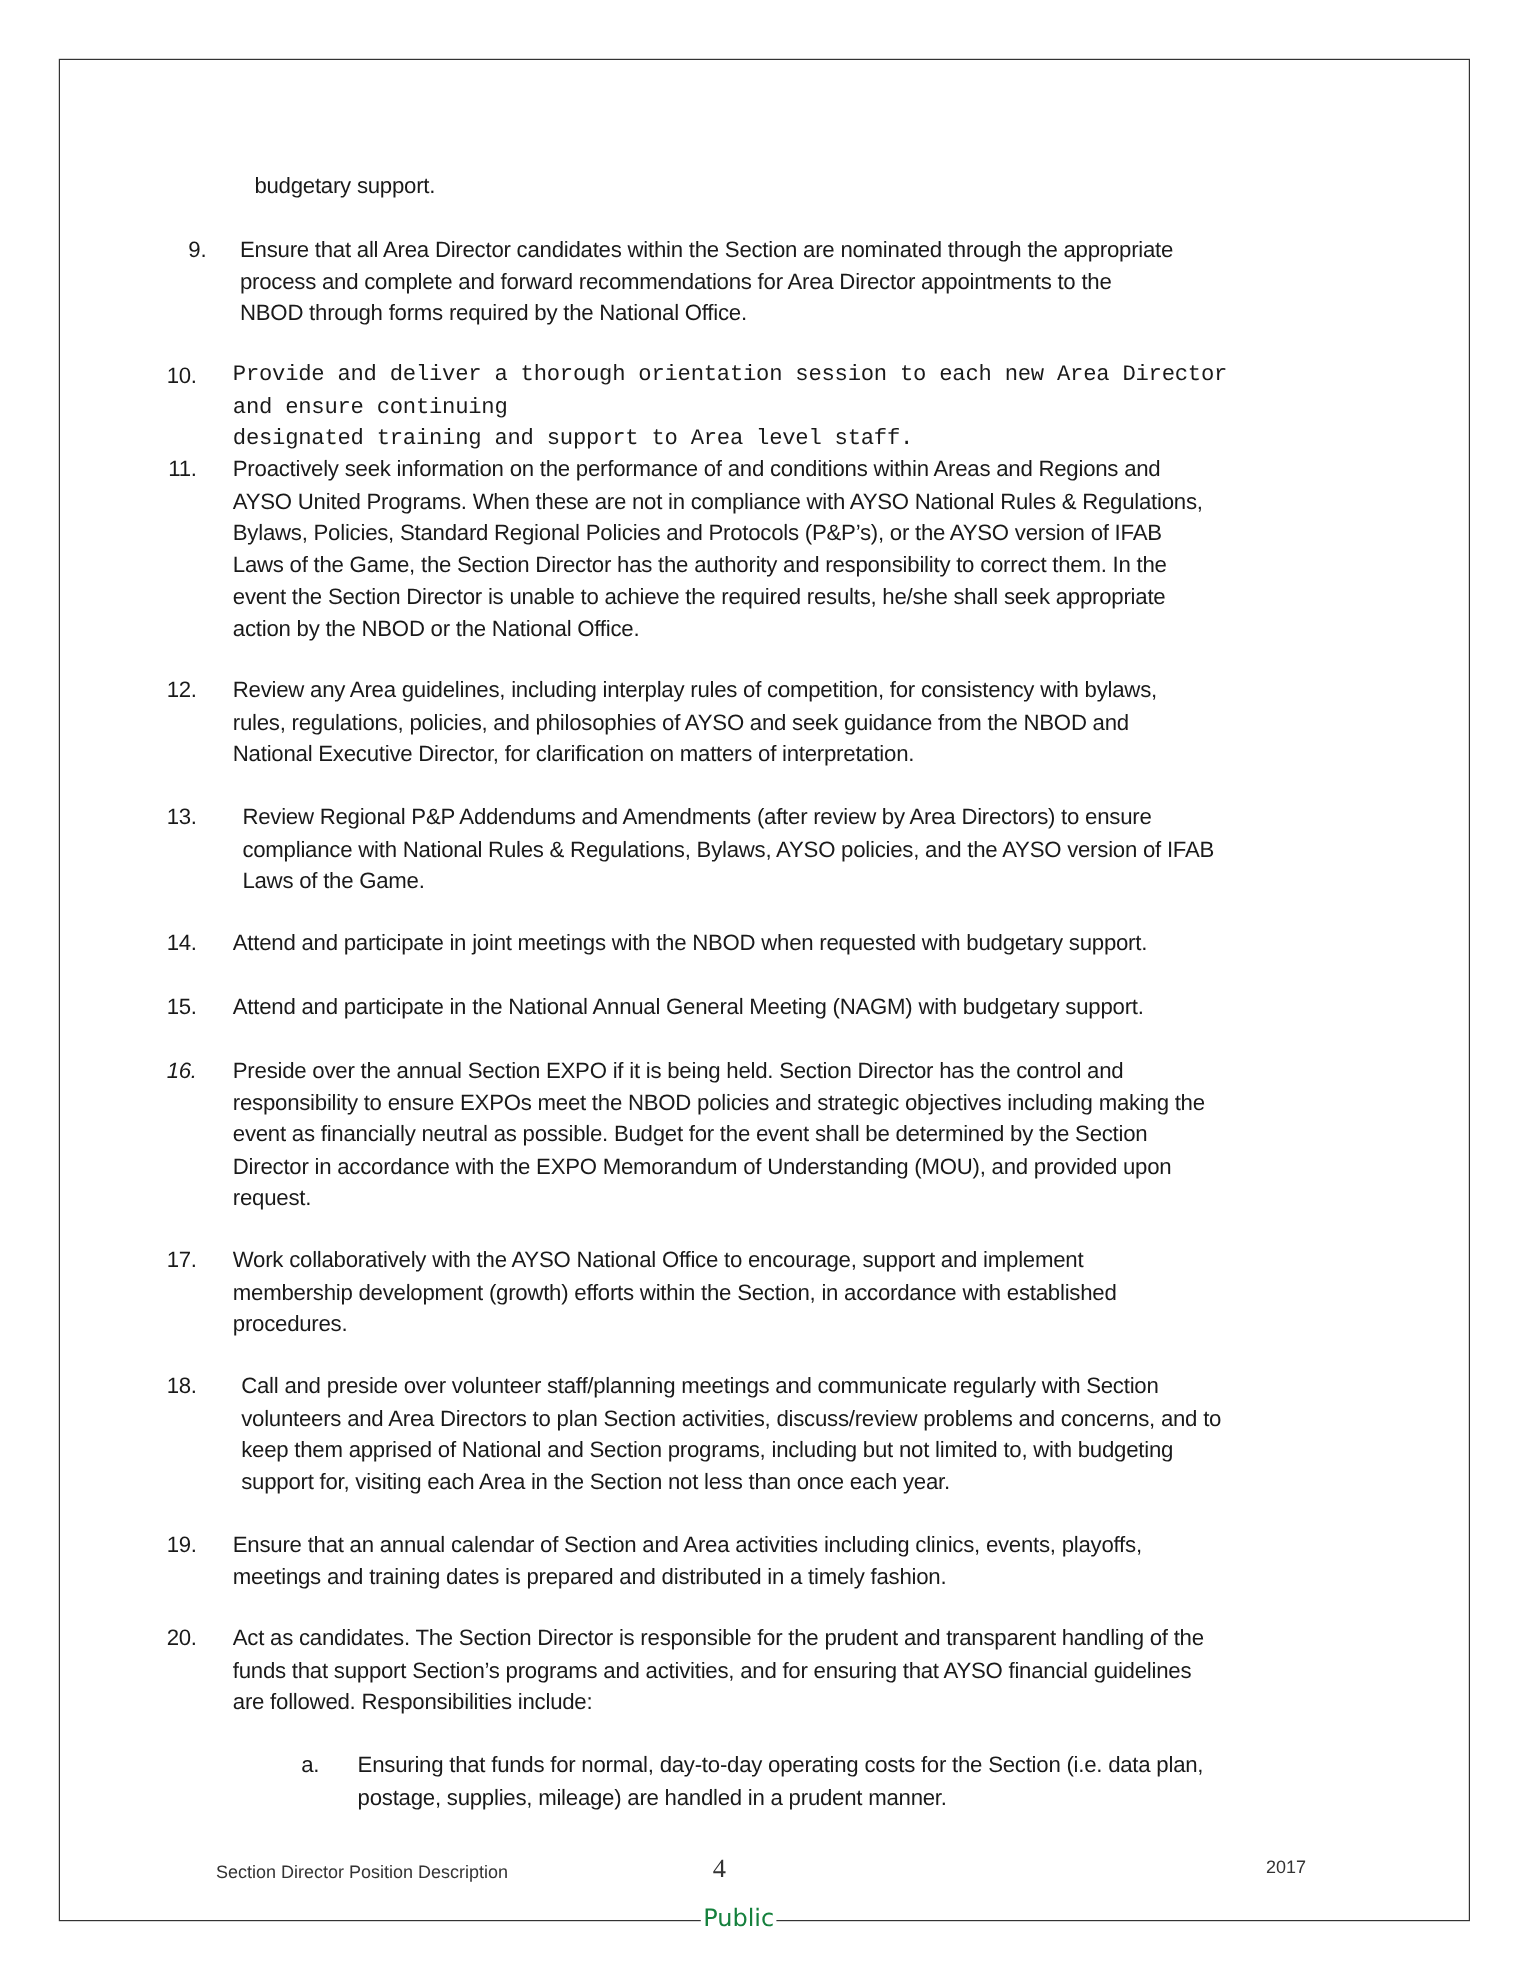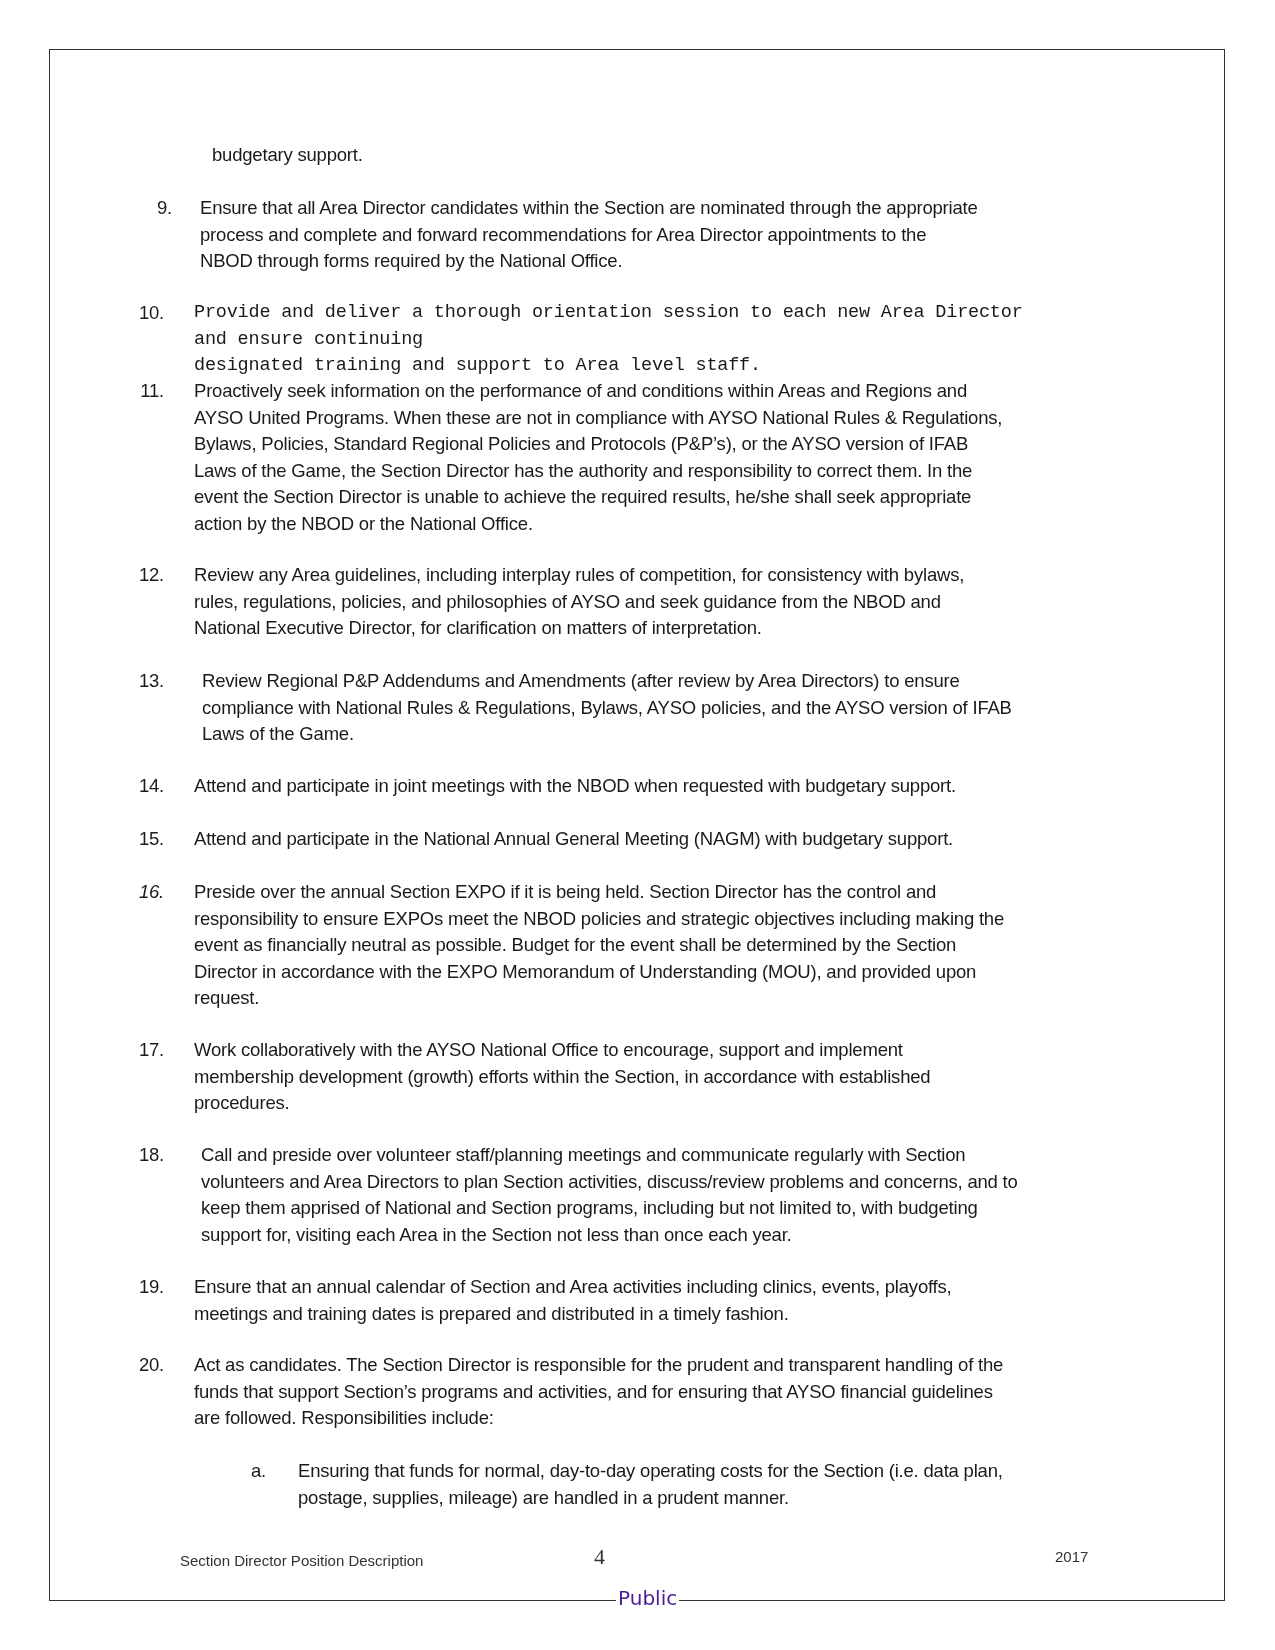--- a/index.html
+++ b/index.html
@@ -8,22 +8,22 @@
   .frame { position: absolute; left: 49px; top: 49px; width: 1176px; height: 1552px;
            border: 1px solid #333; box-sizing: border-box; }
   .content { position: absolute; left: 0; top: 0; width: 1275px; }
   .item { position: absolute; font-size: 18.5px; line-height: 26.5px; letter-spacing: -0.2px; }
   .num { position: absolute; text-align: right; width: 36px; }
   .txt { position: absolute; white-space: pre-line; }
   .footer-left { position: absolute; left: 149px; top: 1552px; font-size: 15px; color: #333; margin-left: 31px; }
   .footer-page { position: absolute; left: 594px; top: 1544px; font-size: 22px;
                  font-family: "Liberation Serif", serif; color: #333; }
   .footer-year { position: absolute; left: 1055px; top: 1548px; font-size: 15px; color: #333; }
-  .public { position: absolute; left: 616px; top: 1586px; font-size: 20px;
-            font-family: "DejaVu Sans", sans-serif; color: #4c1d95; background: #fff; padding: 0 2px; }
+  .public { position: absolute; left: 584px; top: 1586px; font-size: 20px;
+            font-family: "DejaVu Sans", sans-serif; color: #15803d; background: #fff; padding: 0 2px; }
 </style>
 </head>
 <body>
 
 <div class="frame"></div>
 <div class="content" id="content">
     <div class="item" style="top: 142px; left: 0px;">
       <span class="txt" style="left: 212px; width: 860px;">budgetary support.</span>
     </div>
     <div class="item" style="top: 195px; left: 0px;">

